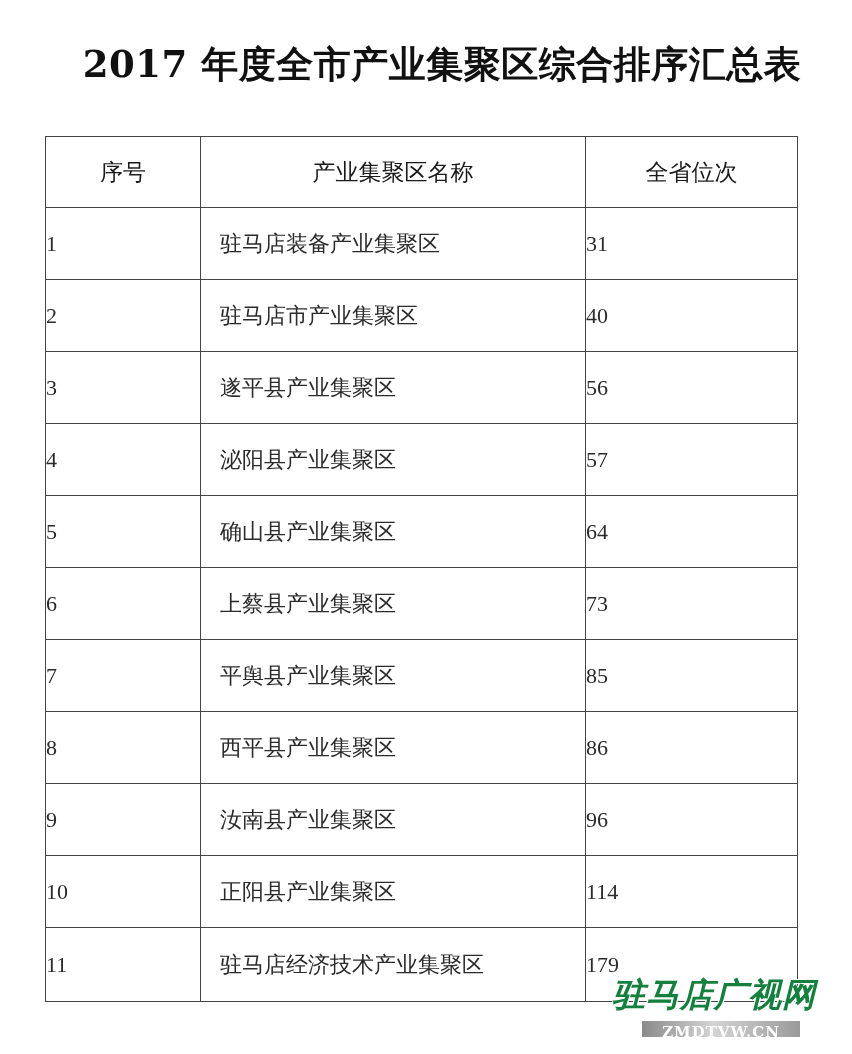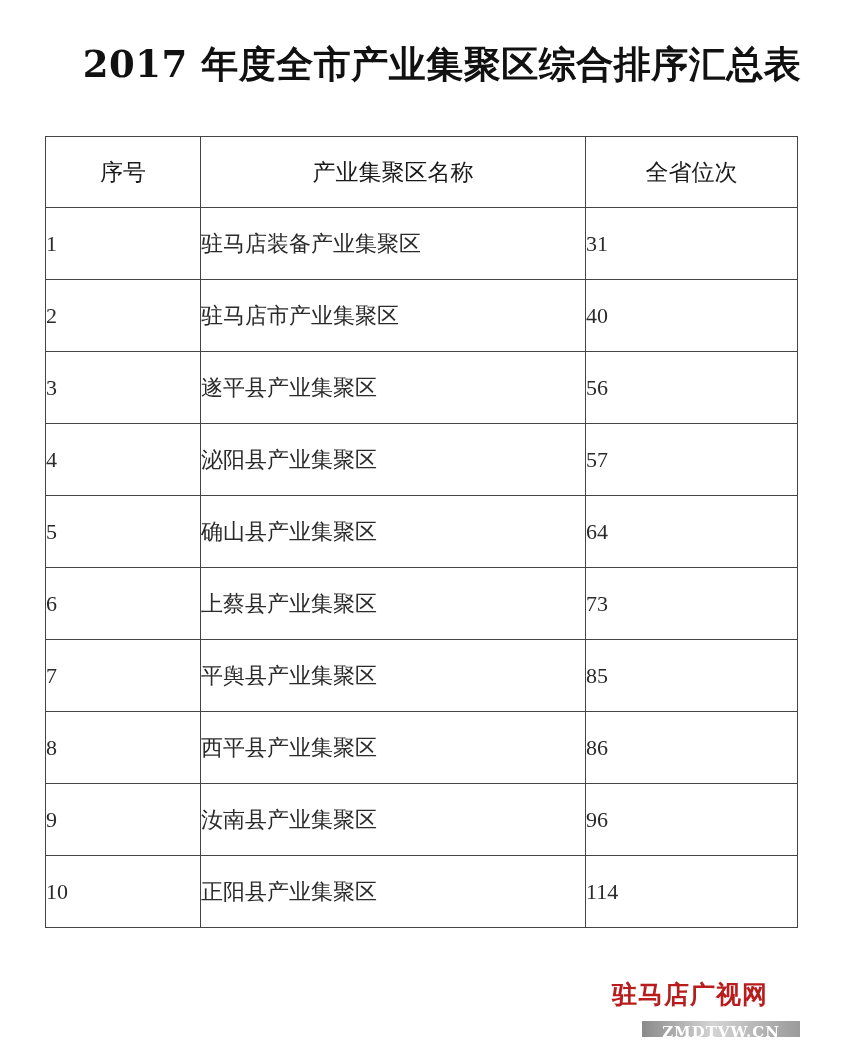--- a/index.html
+++ b/index.html
@@ -51,44 +51,46 @@
     height: 70px;
   }
   table.summary-table td {
     font-size: 22px;
     color: #2a2a2a;
     height: 71px;
   }
   table.summary-table td.name-cell {
     font-family: "DejaVu Serif", "Liberation Serif", serif;
     font-size: 22px;
+    padding-left: 19px;
   }
   table.summary-table td.num-cell {
     font-family: "Liberation Serif", "DejaVu Serif", serif;
     font-size: 22px;
   }
   col.c1 { width: 155px; }
   col.c2 { width: 385px; }
   col.c3 { width: 212px; }
 
   .watermark {
     position: absolute;
     left: 612px;
     top: 975px;
     width: 215px;
   }
   .watermark-brand {
     font-family: "DejaVu Sans", "Liberation Sans", sans-serif;
     font-weight: bold;
-    font-size: 25px;
-    color: #b91c1c;
+    font-size: 33px;
+    color: #15803d;
     letter-spacing: 1px;
     line-height: 40px;
     white-space: nowrap;
     text-shadow: 1px 1px 0 #ffffff, -1px -1px 0 #ffffff;
+    font-style: italic;
   }
   .watermark-domain {
     margin-top: 6px;
     margin-left: 30px;
     width: 158px;
     height: 16px;
     background: linear-gradient(90deg, #8a8a8a 0%, #d4d4d4 45%, #9a9a9a 100%);
     color: #ffffff;
     font-family: "DejaVu Serif", "Liberation Serif", serif;
     font-weight: bold;
@@ -160,19 +162,24 @@
     <tr>
       <td class="num-cell">9</td>
       <td class="name-cell">汝南县产业集聚区</td>
       <td class="num-cell">96</td>
     </tr>
     <tr>
       <td class="num-cell">10</td>
       <td class="name-cell">正阳县产业集聚区</td>
       <td class="num-cell">114</td>
     </tr>
+    <tr>
+      <td class="num-cell" style="height:73px;">11</td>
+      <td class="name-cell">驻马店经济技术产业集聚区</td>
+      <td class="num-cell">179</td>
+    </tr>
   </tbody>
 </table>
 
 <div class="watermark">
   <div class="watermark-brand">驻马店广视网</div>
   <div class="watermark-domain">ZMDTVW.CN</div>
 </div>
 
 </body></html>

